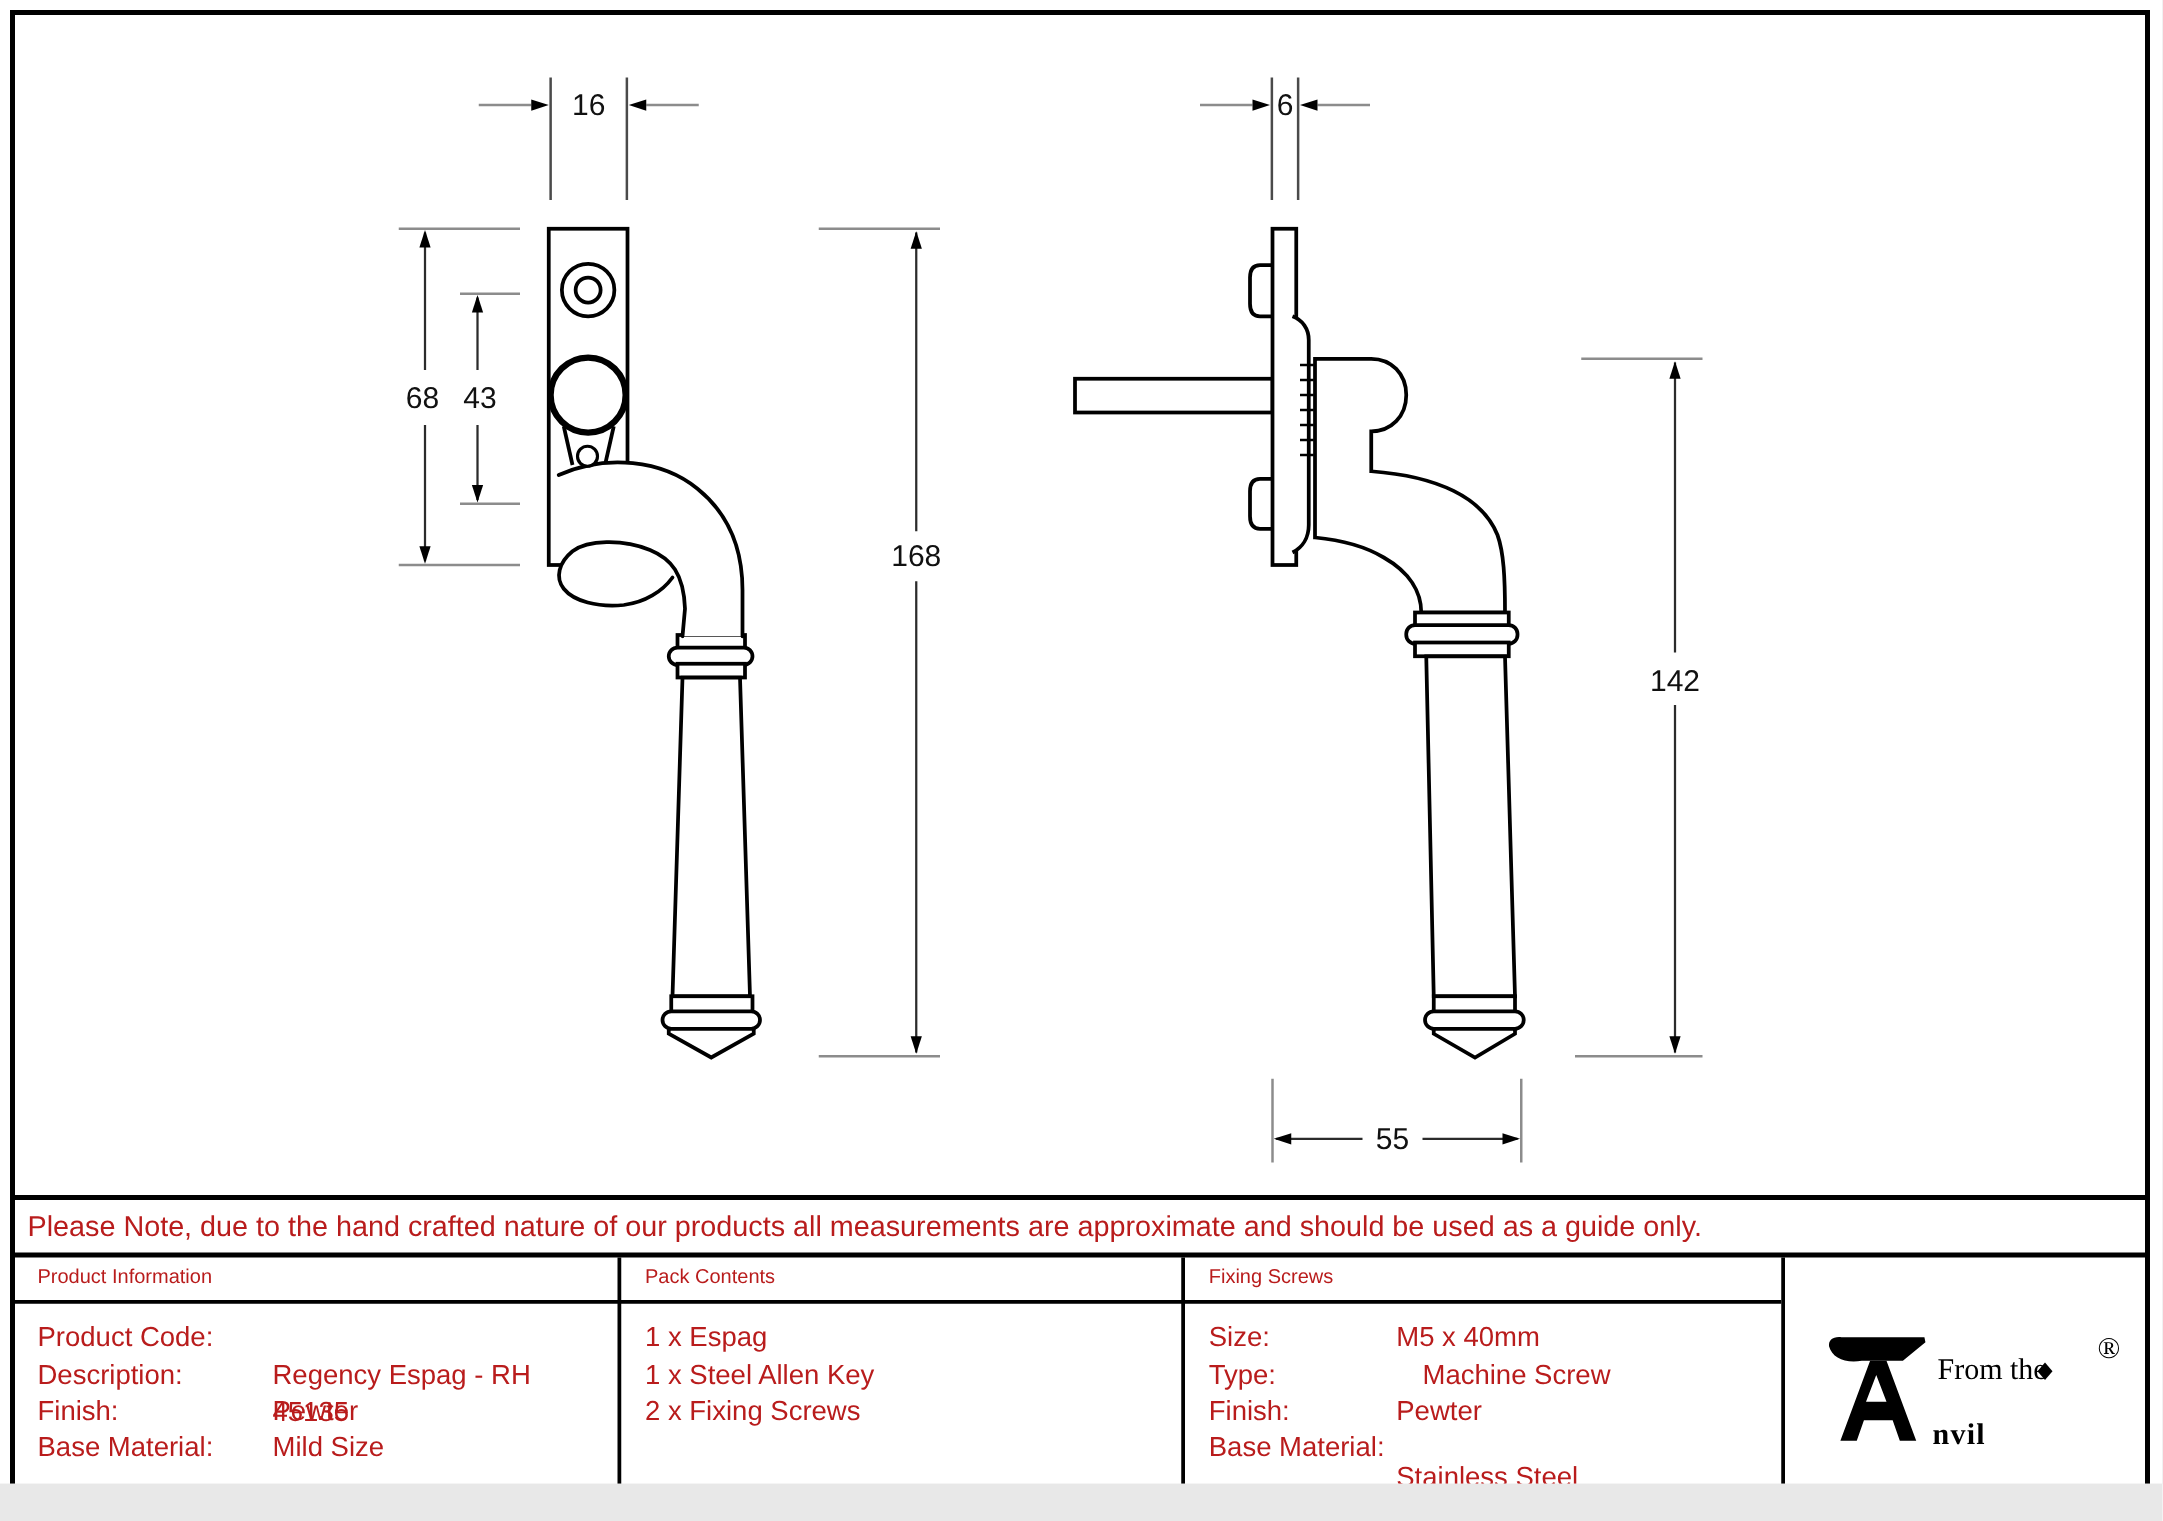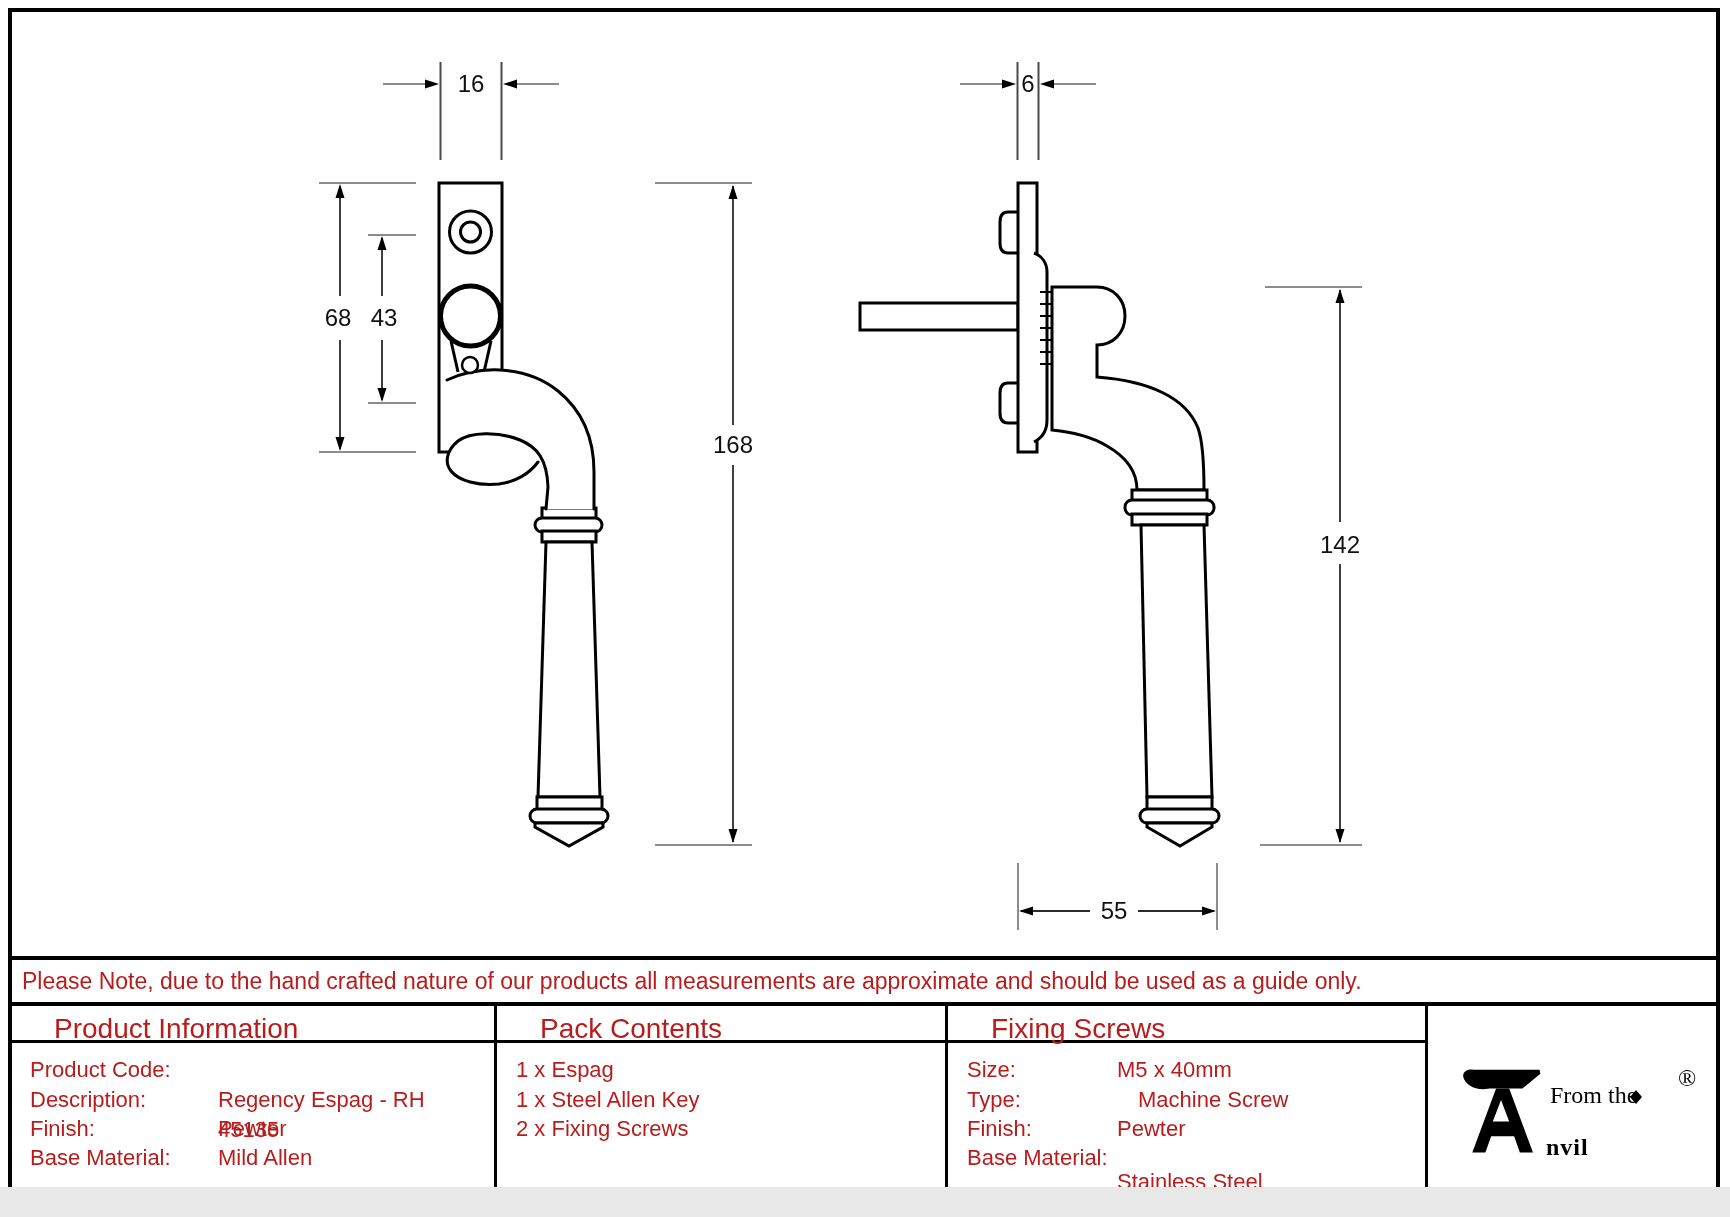--- a/index.html
+++ b/index.html
@@ -19,21 +19,21 @@
   .note-bar{
     left:8px;top:956px;width:1712px;height:50px;
     border-top:4px solid #000;border-bottom:4px solid #000;
     box-sizing:border-box;
     display:flex;align-items:center;
     padding-left:14px;
     font-size:23px;
   }
   .hline{background:#000;height:3px;}
   .vline{background:#000;width:3px;}
-  .cell-header{font-size:28px;margin-left:24px;}
+  .cell-header{font-size:16px;}
   .row-label,.row-value,.row-item{font-size:22px;white-space:nowrap;}
   svg text{
     font-family:"Liberation Sans",sans-serif;
     font-size:24px;
     fill:#111;
   }
   .logo-svg text{font-family:"Liberation Serif",serif;fill:#000;}
 </style>
 </head>
 <body>
@@ -202,21 +202,21 @@
 
   <div class="abs cell-header" style="left:30px;top:1013px;">Product Information</div>
 
   <div class="abs row-label" style="left:30px;top:1057px;">Product Code:</div>
   <div class="abs row-value" style="left:218px;top:1117px;text-align:right;">45135</div>
   <div class="abs row-label" style="left:30px;top:1087px;">Description:</div>
   <div class="abs row-value" style="left:218px;top:1087px;">Regency Espag - RH</div>
   <div class="abs row-label" style="left:30px;top:1116px;">Finish:</div>
   <div class="abs row-value" style="left:218px;top:1116px;">Pewter</div>
   <div class="abs row-label" style="left:30px;top:1145px;">Base Material:</div>
-  <div class="abs row-value" style="left:218px;top:1145px;">Mild Allen</div>
+  <div class="abs row-value" style="left:218px;top:1145px;">Mild Size</div>
 
   <div class="abs cell-header" style="left:516px;top:1013px;">Pack Contents</div>
 
   <div class="abs row-item" style="left:516px;top:1057px;">1 x Espag</div>
   <div class="abs row-item" style="left:516px;top:1087px;">1 x Steel Allen Key</div>
   <div class="abs row-item" style="left:516px;top:1116px;">2 x Fixing Screws</div>
 
   <div class="abs cell-header" style="left:967px;top:1013px;">Fixing Screws</div>
 
   <div class="abs row-label" style="left:967px;top:1057px;">Size:</div>

